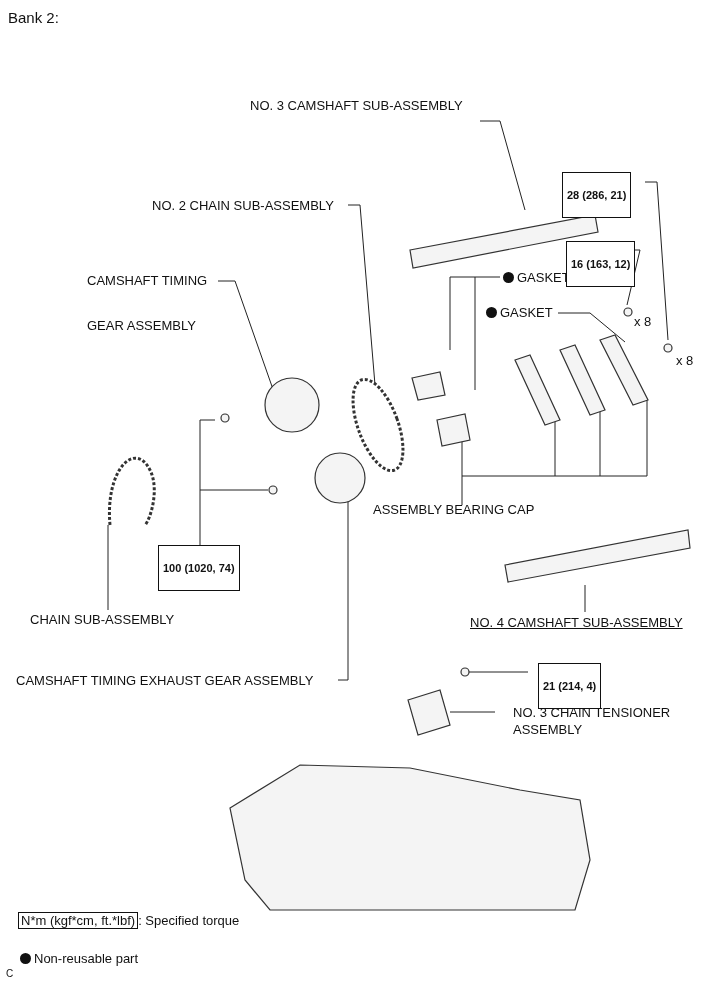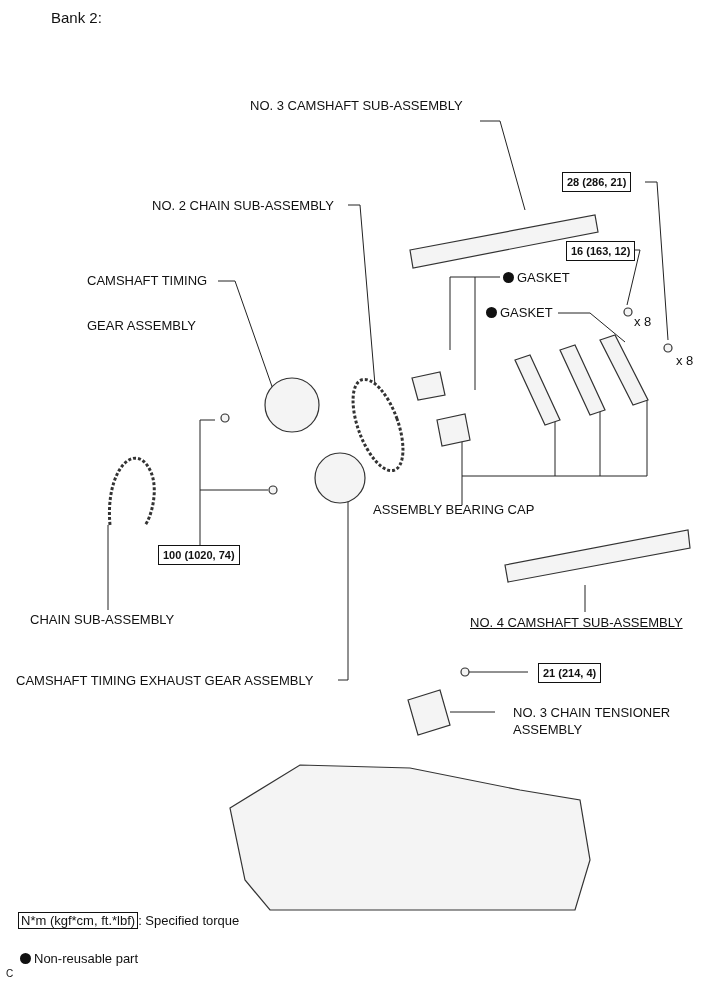--- a/index.html
+++ b/index.html
@@ -1,19 +1,19 @@
 <!DOCTYPE html>
 <html><head>
 <meta charset="utf-8">
 <style>
   body { margin:0; background:#fff; }
   #canvas { position:relative; width:713px; height:982px; background:#fff; overflow:hidden; font-family:"Liberation Sans", sans-serif; color:#111; }
   .t { position:absolute; font-size:13px; line-height:16px; white-space:nowrap; }
   .title { font-size:15px; }
-  .box { position:absolute; border:1.5px solid #111; font-size:11px; font-weight:bold; padding:2px 4px; background:#fff; white-space:nowrap; line-height:14px; }
+  .box { position:absolute; border:1.5px solid #111; font-size:11px; font-weight:bold; padding:15px 4px; background:#fff; white-space:nowrap; line-height:14px; }
   .dot { display:inline-block; width:11px; height:11px; border-radius:50%; background:#111; vertical-align:-1px; margin-right:3px; }
   svg { position:absolute; left:0; top:0; }
 </style>
 </head>
 <body>
 
 <div id="canvas">
   <svg width="713" height="982">
     <g stroke="#222" fill="none" stroke-width="1">
 
@@ -59,21 +59,21 @@
       <circle cx="465" cy="672" r="4"></circle>
       <circle cx="628" cy="312" r="4"></circle>
       <circle cx="668" cy="348" r="4"></circle>
       <circle cx="225" cy="418" r="4"></circle>
       <circle cx="273" cy="490" r="4"></circle>
 
       <path d="M230,808 L300,765 L410,768 L520,790 L580,800 L590,860 L575,910 L270,910 L245,880 Z"></path>
     </g>
   </svg>
 
-  <div class="t title" style="left:8px;top:10px;margin-left:43px;">Bank 2:</div>
+  <div class="t title" style="left:8px;top:10px;">Bank 2:</div>
 
   <div class="t" style="left:250px;top:98px;">NO. 3 CAMSHAFT SUB-ASSEMBLY</div>
   <div class="t" style="left:152px;top:198px;">NO. 2 CHAIN SUB-ASSEMBLY</div>
   <div class="t" style="left:87px;top:273px;">CAMSHAFT TIMING</div>
   <div class="t" style="left:87px;top:290px;margin-top:28px;">GEAR ASSEMBLY</div>
   <div class="t" style="left:503px;top:270px;"><span class="dot"></span><span>GASKET</span></div>
   <div class="t" style="left:486px;top:305px;"><span class="dot"></span><span>GASKET</span></div>
   <div class="t" style="left:634px;top:314px;">x 8</div>
   <div class="t" style="left:676px;top:353px;">x 8</div>
   <div class="t" style="left:373px;top:502px;">ASSEMBLY BEARING CAP</div>

